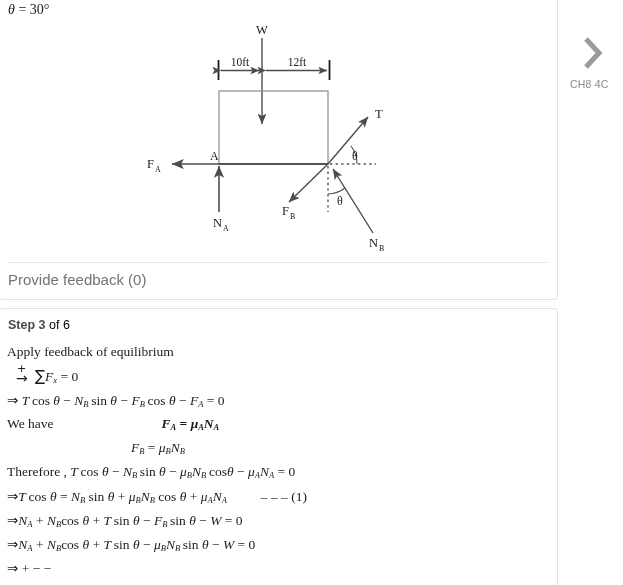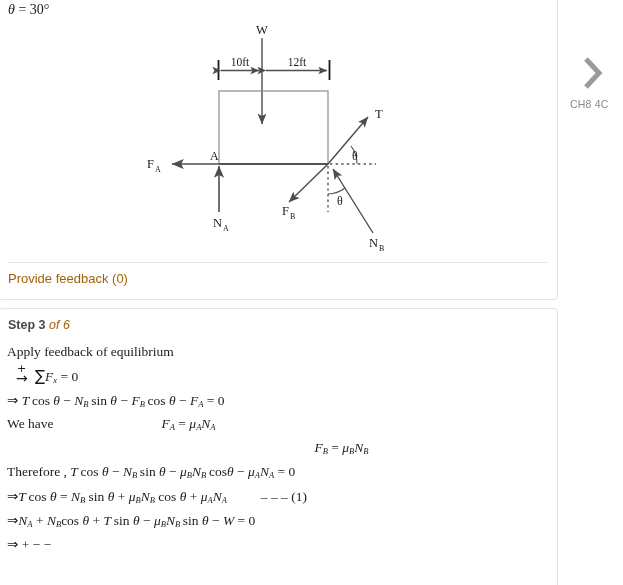--- a/index.html
+++ b/index.html
@@ -63,43 +63,42 @@
     left: 8px;
     top: 262px;
     width: 540px;
     height: 1px;
     background: #e6e6e6;
   }
   #provide-feedback-link {
     position: absolute;
     left: 8px;
     top: 271px;
-    font-size: 13px;
-    color: #a16207;
+    font-size: 15px;
+    color: #737373;
     cursor: pointer;
     text-decoration: none;
     white-space: nowrap;
   }
 
   
   #step-heading {
     position: absolute;
     left: 8px;
     top: 318px;
     font-size: 12.5px;
     white-space: nowrap;
   }
   #step-heading .step-label {
     font-weight: bold;
     color: #4a4a4a;
   }
   #step-heading .step-of {
     font-weight: normal;
-    color: #a16207;
-    font-style: italic;
+    color: #000000;
   }
 
   #math-body {
     position: absolute;
     left: 7px;
     top: 340px;
     width: 545px;
     font-family: "Liberation Serif", serif;
     font-size: 13.5px;
     color: #1a1a1a;
@@ -111,22 +110,22 @@
   }
   .it { font-style: italic; }
   .rm { font-style: normal; }
   sub {
     font-size: 8.5px;
     font-style: italic;
     vertical-align: -0.28em;
     margin-left: 0px;
   }
   .ind1 { padding-left: 9px; }
-  .ind2 { padding-left: 108px; }
-  .ind3 { padding-left: 124px; text-align: center; }
+  .ind2 { padding-left: 108px; font-weight: bold; }
+  .ind3 { padding-left: 124px; }
   .eqnum { padding-left: 34px; letter-spacing: 0px; }
   .opsym { font-family: "DejaVu Sans", sans-serif; font-style: normal; }
   .bigsum {
     font-family: "DejaVu Sans", sans-serif;
     font-size: 15px;
     font-style: normal;
   }
   .arrowglyph {
     font-family: "DejaVu Sans", sans-serif;
     font-size: 13px;
@@ -156,21 +155,20 @@
     font-style: normal;
   }
 
   
   #right-rail {
     position: absolute;
     left: 566px;
     top: 0px;
     width: 57px;
     height: 491px;
-    margin-top: 20px;
   }
   #next-chapter-chevron {
     position: absolute;
     left: 14px;
     top: 34px;
     width: 26px;
     height: 38px;
     cursor: pointer;
   }
   #chapter-badge-label {
@@ -333,20 +331,27 @@
   </div>
 
   <div class="mline">
     <span class="opsym">⇒</span><span class="it">T</span><span class="rm"> cos</span> <span class="it">θ</span> <span class="rm">=</span>
     <span class="it">N</span><sub>B</sub> <span class="rm">sin</span> <span class="it">θ</span> +
     <span class="it">μ</span><sub>B</sub><span class="it">N</span><sub>B</sub> <span class="rm">cos</span> <span class="it">θ</span> +
     <span class="it">μ</span><sub>A</sub><span class="it">N</span><sub>A</sub><span class="eqnum">– – – (1)</span>
   </div>
 
 
+  <div class="mline">
+    <span class="opsym">⇒</span><span class="it">N</span><sub>A</sub> +
+    <span class="it">N</span><sub>B</sub><span class="rm">cos</span> <span class="it">θ</span> +
+    <span class="it">T</span><span class="rm"> sin</span> <span class="it">θ</span> −
+    <span class="it">F</span><sub>B</sub><span class="rm"> sin</span> <span class="it">θ</span> −
+    <span class="it">W</span> <span class="rm">= 0</span>
+  </div>
 
   <div class="mline">
     <span class="opsym">⇒</span><span class="it">N</span><sub>A</sub> +
     <span class="it">N</span><sub>B</sub><span class="rm">cos</span> <span class="it">θ</span> +
     <span class="it">T</span><span class="rm"> sin</span> <span class="it">θ</span> −
     <span class="it">μ</span><sub>B</sub><span class="it">N</span><sub>B</sub><span class="rm"> sin</span> <span class="it">θ</span> −
     <span class="it">W</span> <span class="rm">= 0</span>
   </div>
 
   <div class="mline">

